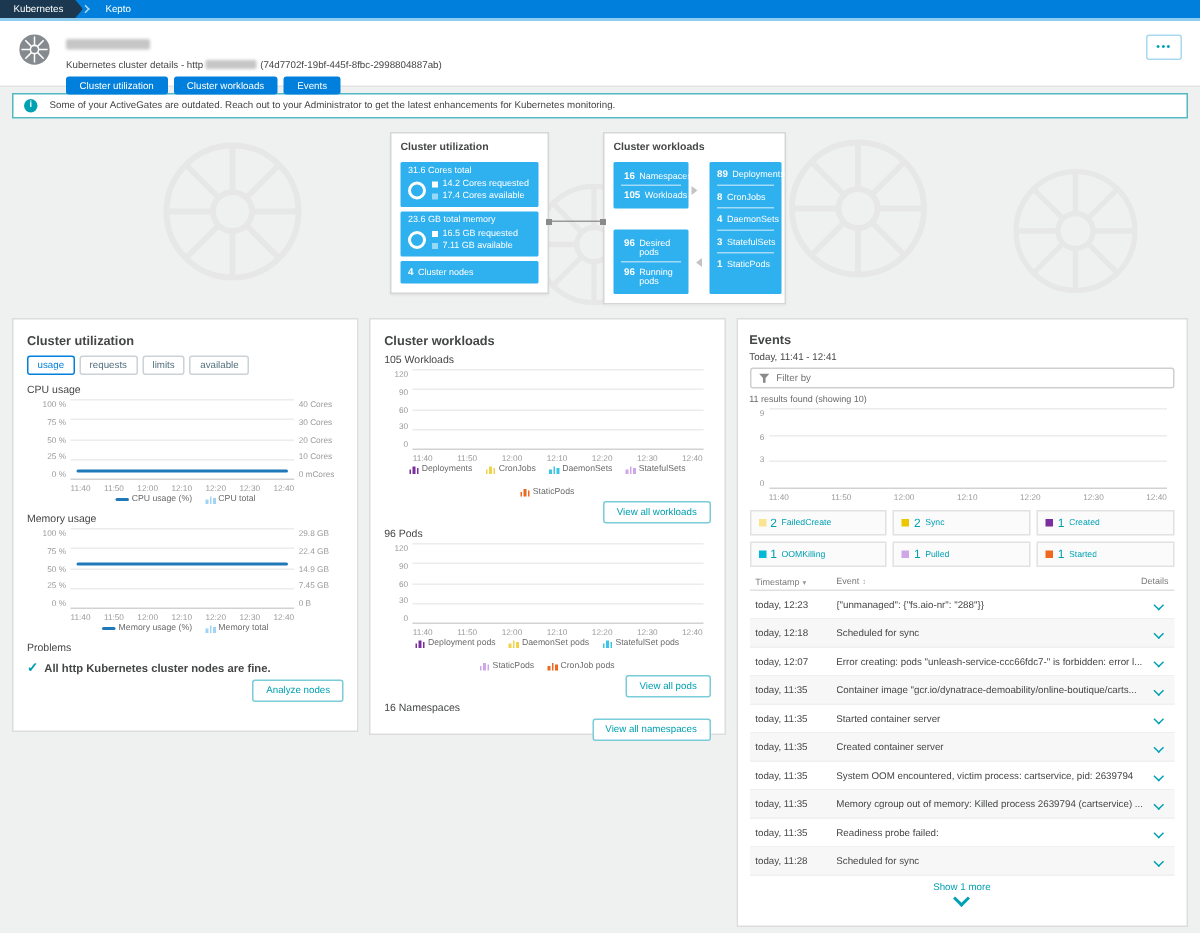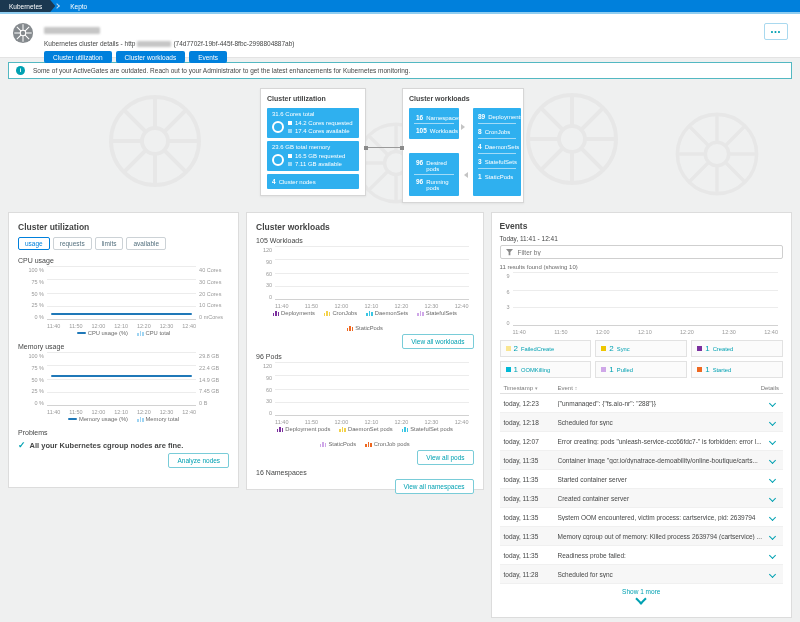--- a/index.html
+++ b/index.html
@@ -513,21 +513,21 @@
               <i style="height: 3px; background: rgb(159, 212, 242);"></i>
               <i style="height: 5px; background: rgb(159, 212, 242);"></i>
               <i style="height: 4px; background: rgb(159, 212, 242);"></i>
             </span>
             <span>Memory total</span>
           </span>
         </div>
       <div class="seclabel mt7">Problems</div>
       <div class="okline">
         <span class="check">✓</span>
-        <span>All your Kubernetes cgroup nodes are fine.</span>
+        <span>All http Kubernetes cluster nodes are fine.</span>
       </div>
       <div class="btnrow">
           <button class="tbtn">Analyze nodes</button>
         </div>
     </div>
 
     <div class="panel p2">
       <div class="ptitle">Cluster workloads</div>
       <div class="seclabel mt5">105 Workloads</div>
       <div class="chart noyr">

